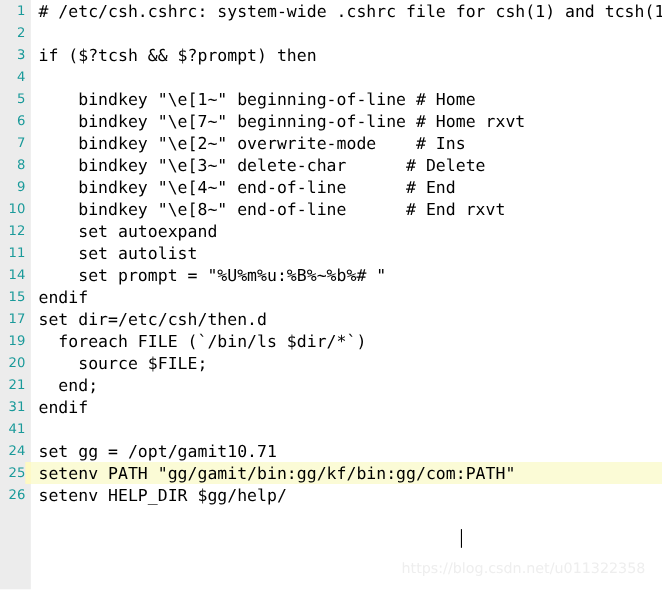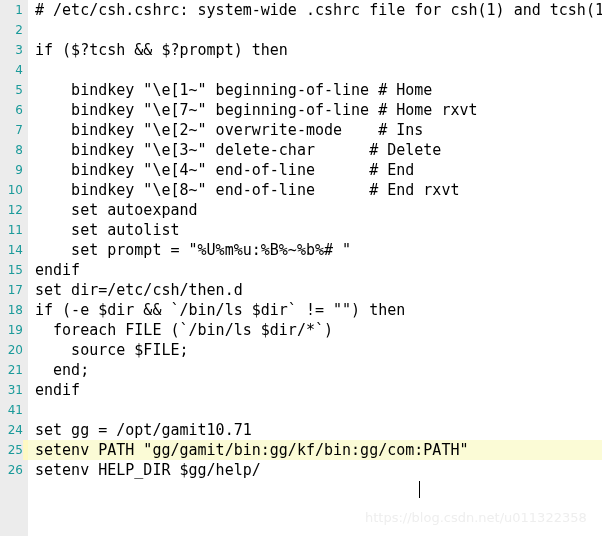--- a/index.html
+++ b/index.html
@@ -118,21 +118,20 @@
       <div class="code-line"><span class="line-no">6</span><span class="line-text">    bindkey "\e[7~" beginning-of-line # Home rxvt</span></div>
       <div class="code-line"><span class="line-no">7</span><span class="line-text">    bindkey "\e[2~" overwrite-mode    # Ins</span></div>
       <div class="code-line"><span class="line-no">8</span><span class="line-text">    bindkey "\e[3~" delete-char      # Delete</span></div>
       <div class="code-line"><span class="line-no">9</span><span class="line-text">    bindkey "\e[4~" end-of-line      # End</span></div>
       <div class="code-line"><span class="line-no">10</span><span class="line-text">    bindkey "\e[8~" end-of-line      # End rxvt</span></div>
       <div class="code-line"><span class="line-no">12</span><span class="line-text">    set autoexpand</span></div>
       <div class="code-line"><span class="line-no">11</span><span class="line-text">    set autolist</span></div>
       <div class="code-line"><span class="line-no">14</span><span class="line-text">    set prompt = "%U%m%u:%B%~%b%# "</span></div>
       <div class="code-line"><span class="line-no">15</span><span class="line-text">endif</span></div>
       <div class="code-line"><span class="line-no">17</span><span class="line-text">set dir=/etc/csh/then.d</span></div>
-      <div class="code-line"><span class="line-no">18</span><span class="line-text">if (-e $dir &amp;&amp; `/bin/ls $dir` != "") then</span></div>
       <div class="code-line"><span class="line-no">19</span><span class="line-text">  foreach FILE (`/bin/ls $dir/*`)</span></div>
       <div class="code-line"><span class="line-no">20</span><span class="line-text">    source $FILE;</span></div>
       <div class="code-line"><span class="line-no">21</span><span class="line-text">  end;</span></div>
       <div class="code-line"><span class="line-no">31</span><span class="line-text">endif</span></div>
       <div class="code-line"><span class="line-no">41</span><span class="line-text"></span></div>
       <div class="code-line"><span class="line-no">24</span><span class="line-text">set gg = /opt/gamit10.71</span></div>
       <div class="code-line current"><span class="line-no">25</span><span class="line-text">setenv PATH "gg/gamit/bin:gg/kf/bin:gg/com:PATH"</span></div>
       <div class="code-line"><span class="line-no">26</span><span class="line-text">setenv HELP_DIR $gg/help/</span></div>
     </div>
 

